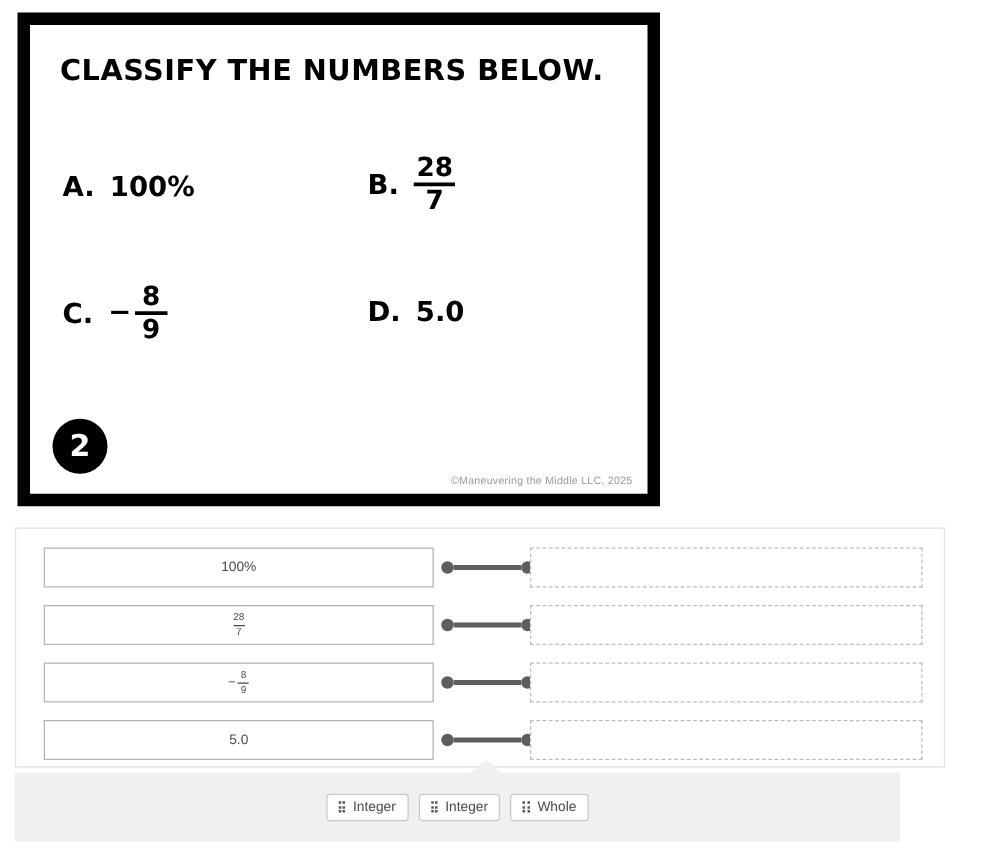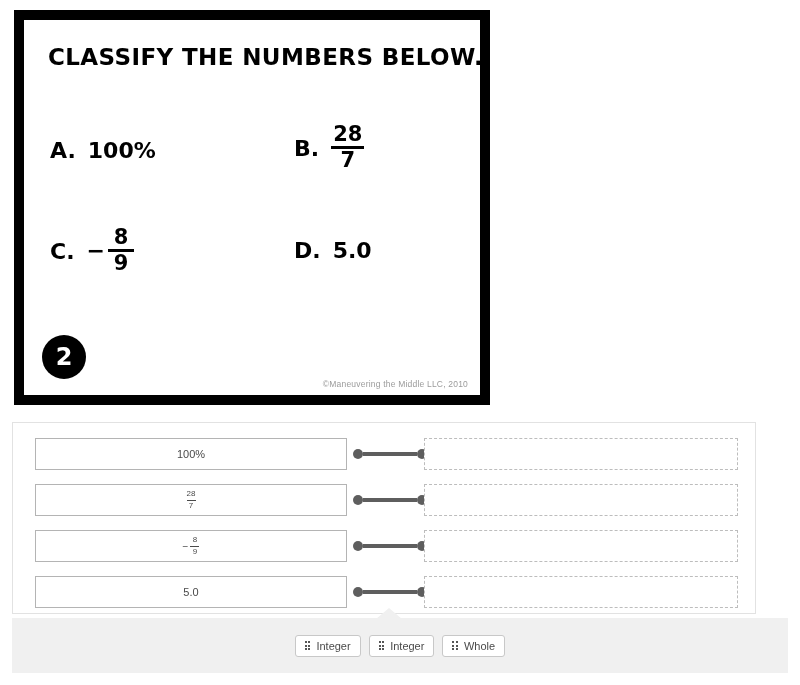--- a/index.html
+++ b/index.html
@@ -13,21 +13,21 @@
     position: relative;
     font-family: "Liberation Sans", sans-serif;
     overflow: hidden;
   }
 
   
   #question-card {
     position: absolute;
     left: 14px;
     top: 10px;
-    width: 476px;
+    width: 514px;
     height: 395px;
     background: #000000;
     box-sizing: border-box;
     padding: 10px;
   }
   #question-card-inner {
     position: relative;
     width: 100%;
     height: 100%;
     background: #ffffff;
@@ -220,21 +220,21 @@
     border-left: 13px solid transparent;
     border-right: 13px solid transparent;
     border-bottom: 11px solid #f0f0f0;
   }
 
   
   #chip-tray {
     position: absolute;
     left: 12px;
     top: 618px;
-    width: 776px;
+    width: 708px;
     height: 55px;
     background: #f0f0f0;
     display: flex;
     align-items: center;
     justify-content: center;
     gap: 8px;
   }
   .chip {
     background: #ffffff;
     border: 1px solid #c8c8c8;
@@ -296,21 +296,21 @@
       </span>
     </div>
 
     <div class="choice choice-d">
       <span class="choice-label">D.</span>
       <span class="choice-value">5.0</span>
     </div>
 
     <div id="badge-number">2</div>
 
-    <div id="copyright">©Maneuvering the Middle LLC, 2010</div>
+    <div id="copyright">©Maneuvering the Middle LLC, 2025</div>
   </div>
 </div>
 
 <div id="match-panel">
 
   <div class="match-row r0">
     <div class="value-box">
       <span>100%</span>
     </div>
     <div class="connector">

